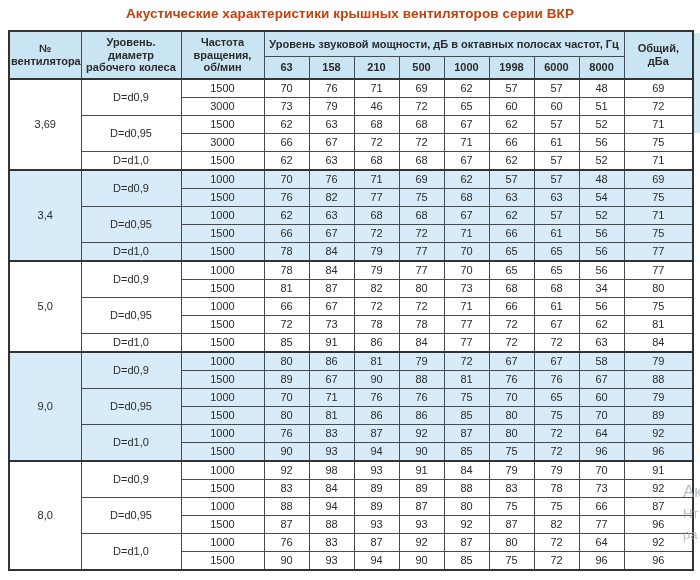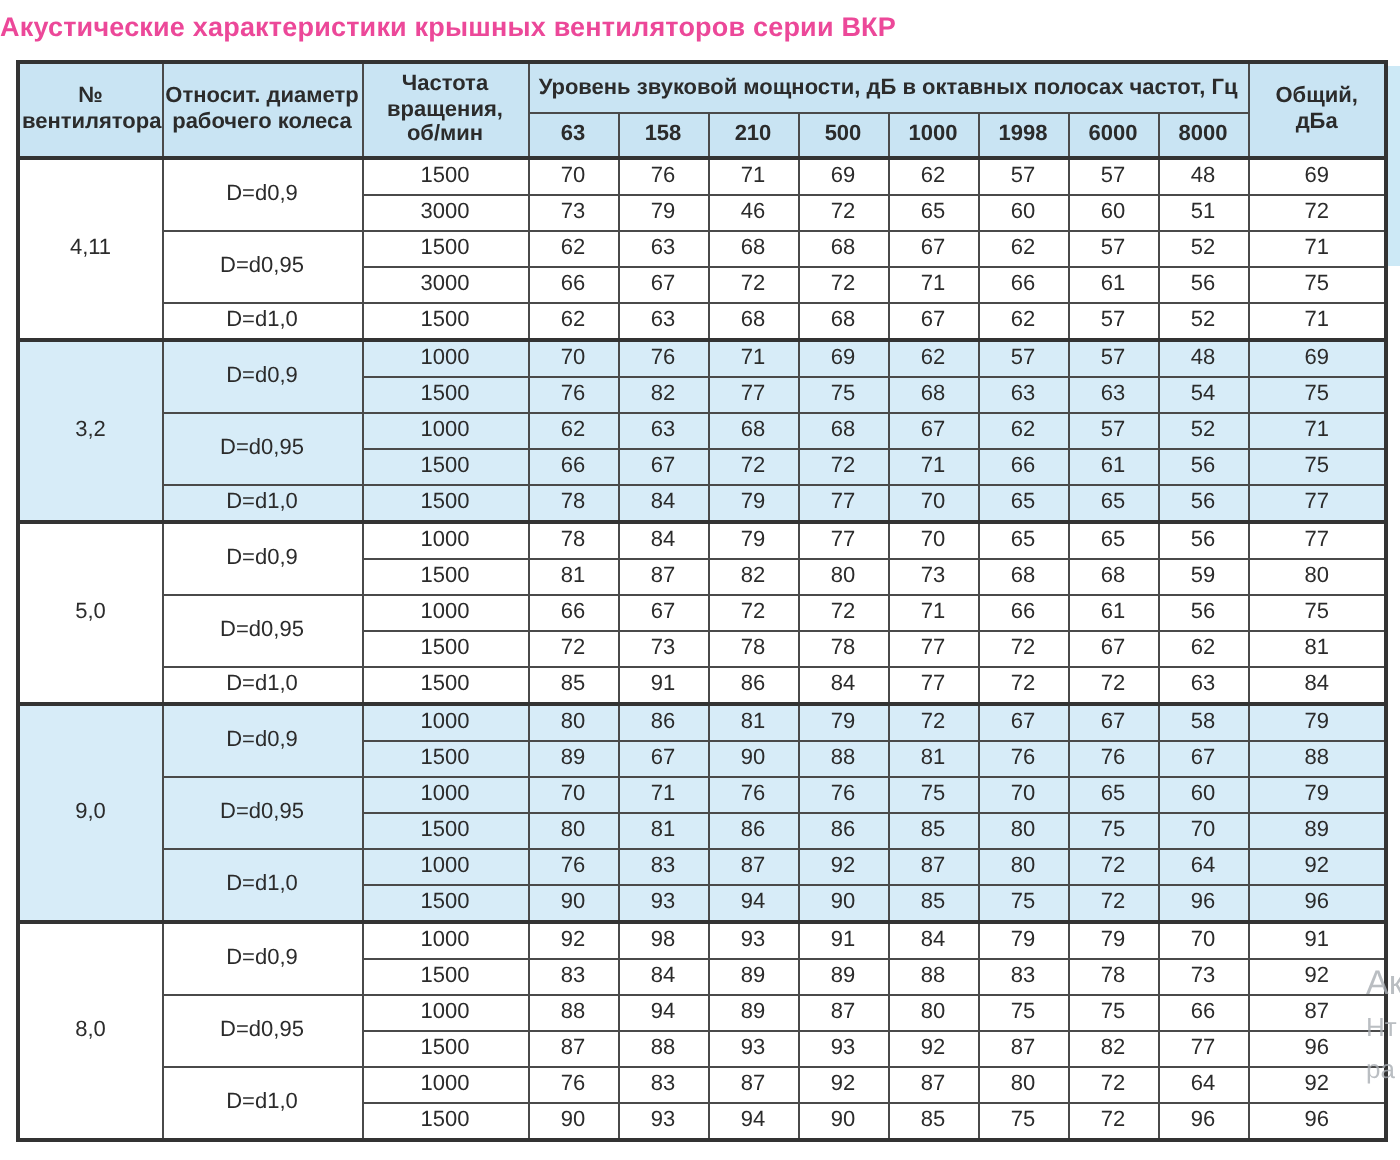--- a/index.html
+++ b/index.html
@@ -8,24 +8,24 @@
     width: 700px;
     height: 580px;
     overflow: hidden;
     background: #ffffff;
     font-family: "Liberation Sans", sans-serif;
     color: #2b2b2b;
     position: relative;
   }
   .page-title {
     margin: 6px 0 9px 0;
-    text-align: left;
+    text-align: center;
     font-size: 13.5px;
     font-weight: bold;
-    color: #ec4899;
+    color: #c2410c;
     letter-spacing: 0.1px;
   }
   table.acoustic {
     border-collapse: collapse;
     table-layout: fixed;
     margin-left: 8px;
     width: 684px;
     border: 2px solid #333333;
   }
   table.acoustic th, table.acoustic td {
@@ -85,21 +85,21 @@
     <col style="width:45px">
       <col style="width:45px">
       <col style="width:45px">
       <col style="width:45px">
     <col style="width:69px">
   </colgroup>
   <thead>
     <tr class="head-top">
       <th rowspan="2">№
 вентилятора</th>
-      <th rowspan="2">Относит. диаметр
+      <th rowspan="2">Уровень. диаметр
 рабочего колеса</th>
       <th rowspan="2">Частота
 вращения,
 об/мин</th>
       <th colspan="8">Уровень звуковой мощности, дБ в октавных полосах частот, Гц</th>
       <th rowspan="2">Общий,
 дБа</th>
     </tr>
     <tr class="head-freq" id="freq-row">
         <th>63</th>
@@ -107,21 +107,21 @@
         <th>210</th>
         <th>500</th>
         <th>1000</th>
         <th>1998</th>
         <th>6000</th>
         <th>8000</th>
       </tr>
   </thead>
   <tbody id="table-body">
       <tr class="group-top">
-        <td rowspan="5">4,11</td>
+        <td rowspan="5">3,69</td>
         <td rowspan="2">D=d0,9</td>
         <td>1500</td>
         <td>70</td>
         <td>76</td>
         <td>71</td>
         <td>69</td>
         <td>62</td>
         <td>57</td>
         <td>57</td>
         <td>48</td>
@@ -171,21 +171,21 @@
         <td>63</td>
         <td>68</td>
         <td>68</td>
         <td>67</td>
         <td>62</td>
         <td>57</td>
         <td>52</td>
         <td>71</td>
       </tr>
       <tr class="shaded group-top">
-        <td rowspan="5">3,2</td>
+        <td rowspan="5">3,4</td>
         <td rowspan="2">D=d0,9</td>
         <td>1000</td>
         <td>70</td>
         <td>76</td>
         <td>71</td>
         <td>69</td>
         <td>62</td>
         <td>57</td>
         <td>57</td>
         <td>48</td>
@@ -257,21 +257,21 @@
       </tr>
       <tr>
         <td>1500</td>
         <td>81</td>
         <td>87</td>
         <td>82</td>
         <td>80</td>
         <td>73</td>
         <td>68</td>
         <td>68</td>
-        <td>59</td>
+        <td>34</td>
         <td>80</td>
       </tr>
       <tr>
         <td rowspan="2">D=d0,95</td>
         <td>1000</td>
         <td>66</td>
         <td>67</td>
         <td>72</td>
         <td>72</td>
         <td>71</td>

